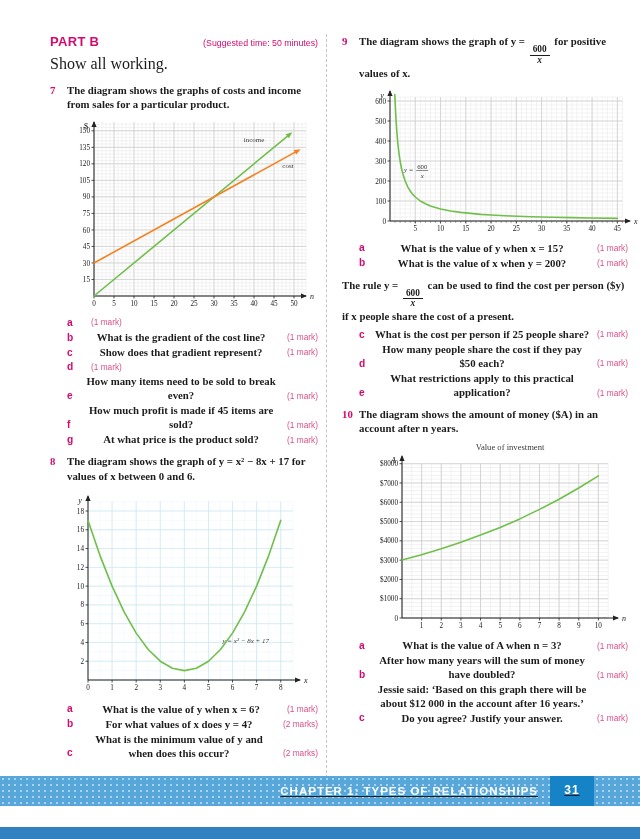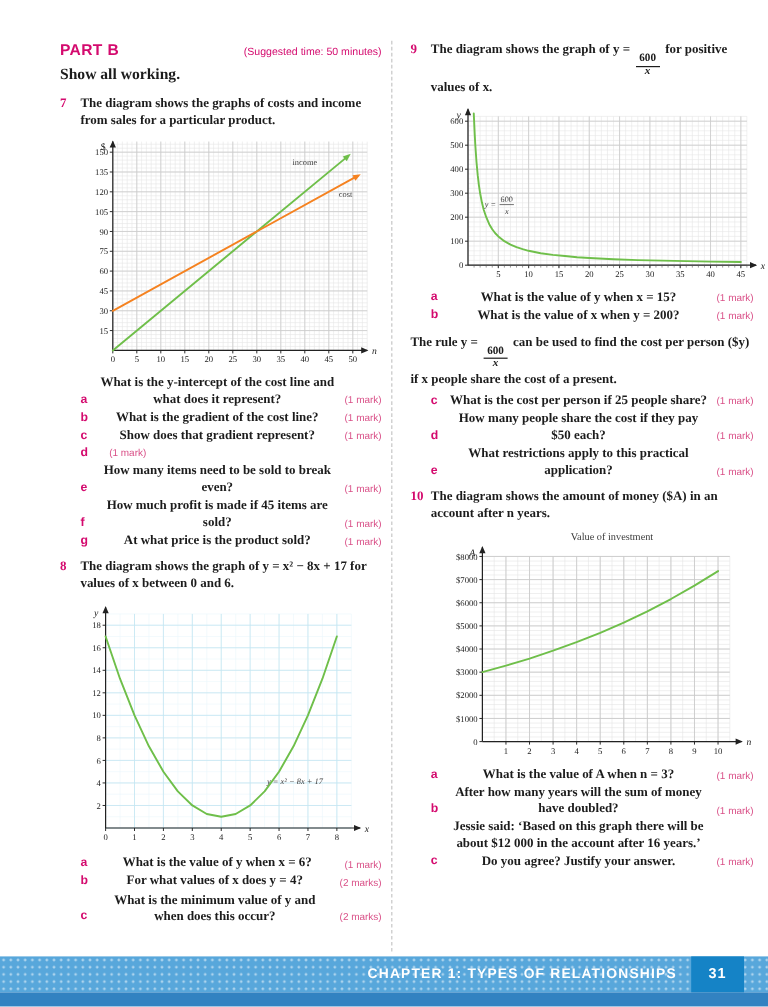--- a/index.html
+++ b/index.html
@@ -6,45 +6,45 @@
   .page{position:relative;width:640px;height:839px;background:#ffffff;overflow:hidden;
         font-family:"Liberation Serif",serif;color:#1c1c1c;font-size:10.8px;line-height:1.3;}
   .columns{position:absolute;top:34px;left:50px;right:12px;bottom:46px;display:flex;}
   .col-left{width:268px;flex:none;}
   .divider{flex:none;border-left:1px dashed #c6c6c6;margin-left:8px;}
   .col-right{flex:1;padding-left:15px;min-width:0;}
 
   .hdr-row{display:flex;justify-content:space-between;align-items:baseline;}
   .part-b{color:#d40a6e;font-family:"Liberation Sans",sans-serif;font-weight:bold;font-size:13px;letter-spacing:.3px;}
   .suggested{color:#d40a6e;font-family:"Liberation Sans",sans-serif;font-size:8.8px;}
-  .show-working{font-weight:bold;font-size:13px;margin:3px 0 8px 0;}
+  .show-working{font-weight:normal;font-size:16px;margin:3px 0 8px 0;}
 
   .question{display:flex;margin-bottom:3px;}
   .qnum{color:#d40a6e;font-weight:bold;flex:none;width:17px;}
   .qtext{font-weight:bold;}
   .chart-wrap{margin:3px 0 4px 14px;}
   .chart-wrap svg{display:block;}
 
   .parts{margin:2px 0 8px 17px;}
   .part{display:flex;align-items:flex-end;margin-bottom:1px;}
   .part-letter{color:#d40a6e;font-weight:bold;font-family:"Liberation Sans",sans-serif;flex:none;width:16px;font-size:10.2px;}
   .part-text{font-weight:bold;flex:1;text-align:center;}
   .part-marks{color:#d94f87;font-family:"Liberation Sans",sans-serif;font-size:8.3px;flex:none;margin-left:8px;padding-bottom:1px;white-space:nowrap;}
 
   .rule-par{font-weight:bold;margin:3px 0 4px 0;}
   .frac{display:inline-flex;flex-direction:column;text-align:center;vertical-align:-7px;line-height:1.05;font-size:9.3px;margin:0 2px;}
   .frac .top{border-bottom:1px solid #1c1c1c;padding:0 3px 0px;}
   .frac .bot{font-style:italic;}
 
-  .footer-band{position:absolute;left:0;top:797px;width:640px;height:30px;background:#58a7db;
+  .footer-band{position:absolute;left:0;top:776px;width:640px;height:30px;background:#58a7db;
       background-image:radial-gradient(rgba(255,255,255,.5) 1px,rgba(255,255,255,0) 1.3px);
-      background-size:6px 6px;display:flex;align-items:center;justify-content:flex-end;}
+      background-size:6px 6px;display:flex;align-items:center;justify-content:flex-end;text-decoration:underline;}
   .footer-text{color:#fff;font-family:"Liberation Sans",sans-serif;font-weight:bold;font-size:11.5px;letter-spacing:1px;margin-right:12px;}
   .page-box{background:#1583c6;color:#fff;font-family:"Liberation Sans",sans-serif;font-weight:bold;
-      font-size:12px;width:44px;height:30px;display:flex;align-items:center;justify-content:center;margin-right:20px;letter-spacing:1px;}
+      font-size:12px;width:44px;height:30px;display:flex;align-items:center;justify-content:center;margin-right:46px;letter-spacing:1px;}
   .footer-strip{position:absolute;left:0;top:827px;width:640px;height:12px;background:#3282c1;}
 </style>
 </head>
 <body>
 
 <div class="page">
   <div class="columns">
 
     <div class="col-left">
       <div class="hdr-row">
@@ -241,21 +241,20 @@
             <text x="190" y="27.82278481012658" text-anchor="middle" font-size="7" fill="#3d3d3d" font-family="&quot;Liberation Serif&quot;,serif" font-style="normal">income</text>
             <path d="M30.0,149.0 L234.0,36.6" fill="none" stroke="#f58220" stroke-width="1.6" stroke-linecap="round" stroke-linejoin="round"></path>
             <polygon points="236.6279450811114,35.18587834141334 229.6799687611772,36.04356421493219 232.1881593828962,40.59866902219194" fill="#f58220"></polygon>
             <text x="224" y="54.25316455696202" text-anchor="middle" font-size="7" fill="#3d3d3d" font-family="&quot;Liberation Serif&quot;,serif" font-style="normal">cost</text>
           </svg>
       </div>
       <div class="parts">
 
           <div class="part">
             <span class="part-letter">a</span>
-            <span class="part-text">What is the y-intercept of the cost line and what does it represent?</span>
             <span class="part-marks">(1 mark)</span>
           </div>
 
           <div class="part">
             <span class="part-letter">b</span>
             <span class="part-text">What is the gradient of the cost line?</span>
             <span class="part-marks">(1 mark)</span>
           </div>
 
           <div class="part">

